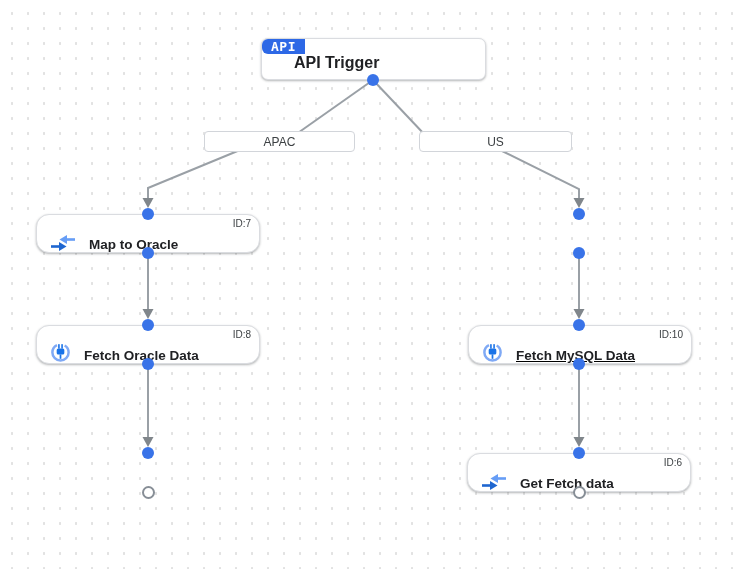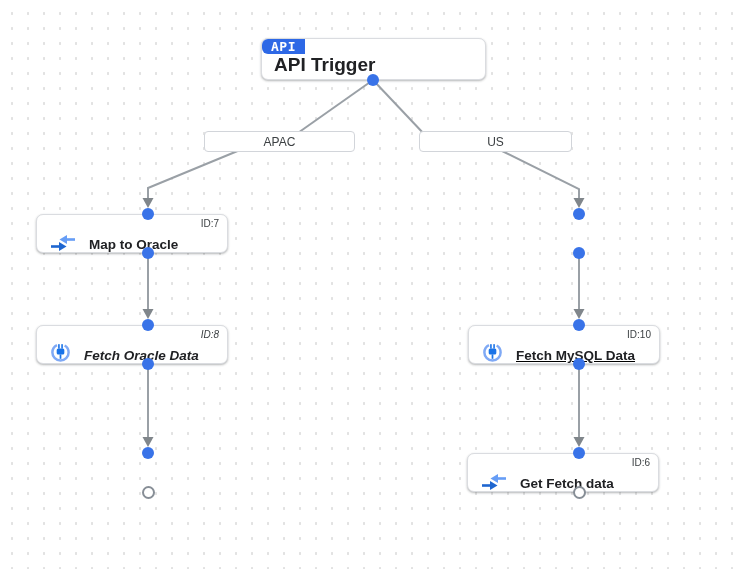--- a/index.html
+++ b/index.html
@@ -26,25 +26,25 @@
     flex-direction:column;
   }
   .trigger-node{left:261px;top:38px;width:225px;height:42px;display:flex;align-items:stretch;}
   .api-badge{
     width:43px;background:#2d68e6;border-radius:6px 0 0 6px;
     display:flex;align-items:center;justify-content:center;
     color:#fff;font-family:"DejaVu Sans Mono", monospace;
     font-weight:700;font-size:13px;letter-spacing:.5px;
   }
   .trigger-label{
-    display:flex;align-items:center;padding-left:12px;
-    font-size:19px;font-weight:700;color:#202124;
+    display:flex;align-items:center;padding-left:32px;
+    font-size:16px;font-weight:700;color:#202124;
   }
-  .task-node{width:192px;height:39px;}
-  .n-l1{left:36px;top:214px;} .n-l2{left:36px;top:325px;font-style:italic;} .n-l3{left:36px;top:453px;}
+  .task-node{width:224px;height:39px;border-radius:13px;}
+  .n-l1{left:36px;top:214px;} .n-l2{left:36px;top:325px;} .n-l3{left:36px;top:453px;}
   .n-r1{left:468px;top:214px;} .n-r2{left:468px;top:325px;text-decoration:underline;} .n-r3{left:467px;top:453px;}
   .task-body{display:flex;align-items:flex-end;height:100%;padding-left:13px;box-sizing:border-box;}
   .task-icon{flex:0 0 auto;display:flex;align-items:center;margin-right:13px;}
   .task-label{font-size:13.5px;font-weight:700;color:#202124;white-space:nowrap;}
   .id-label{
     position:absolute;top:3px;right:8px;
     font-size:10px;color:#3c4043;z-index:3;
   }
 
   

